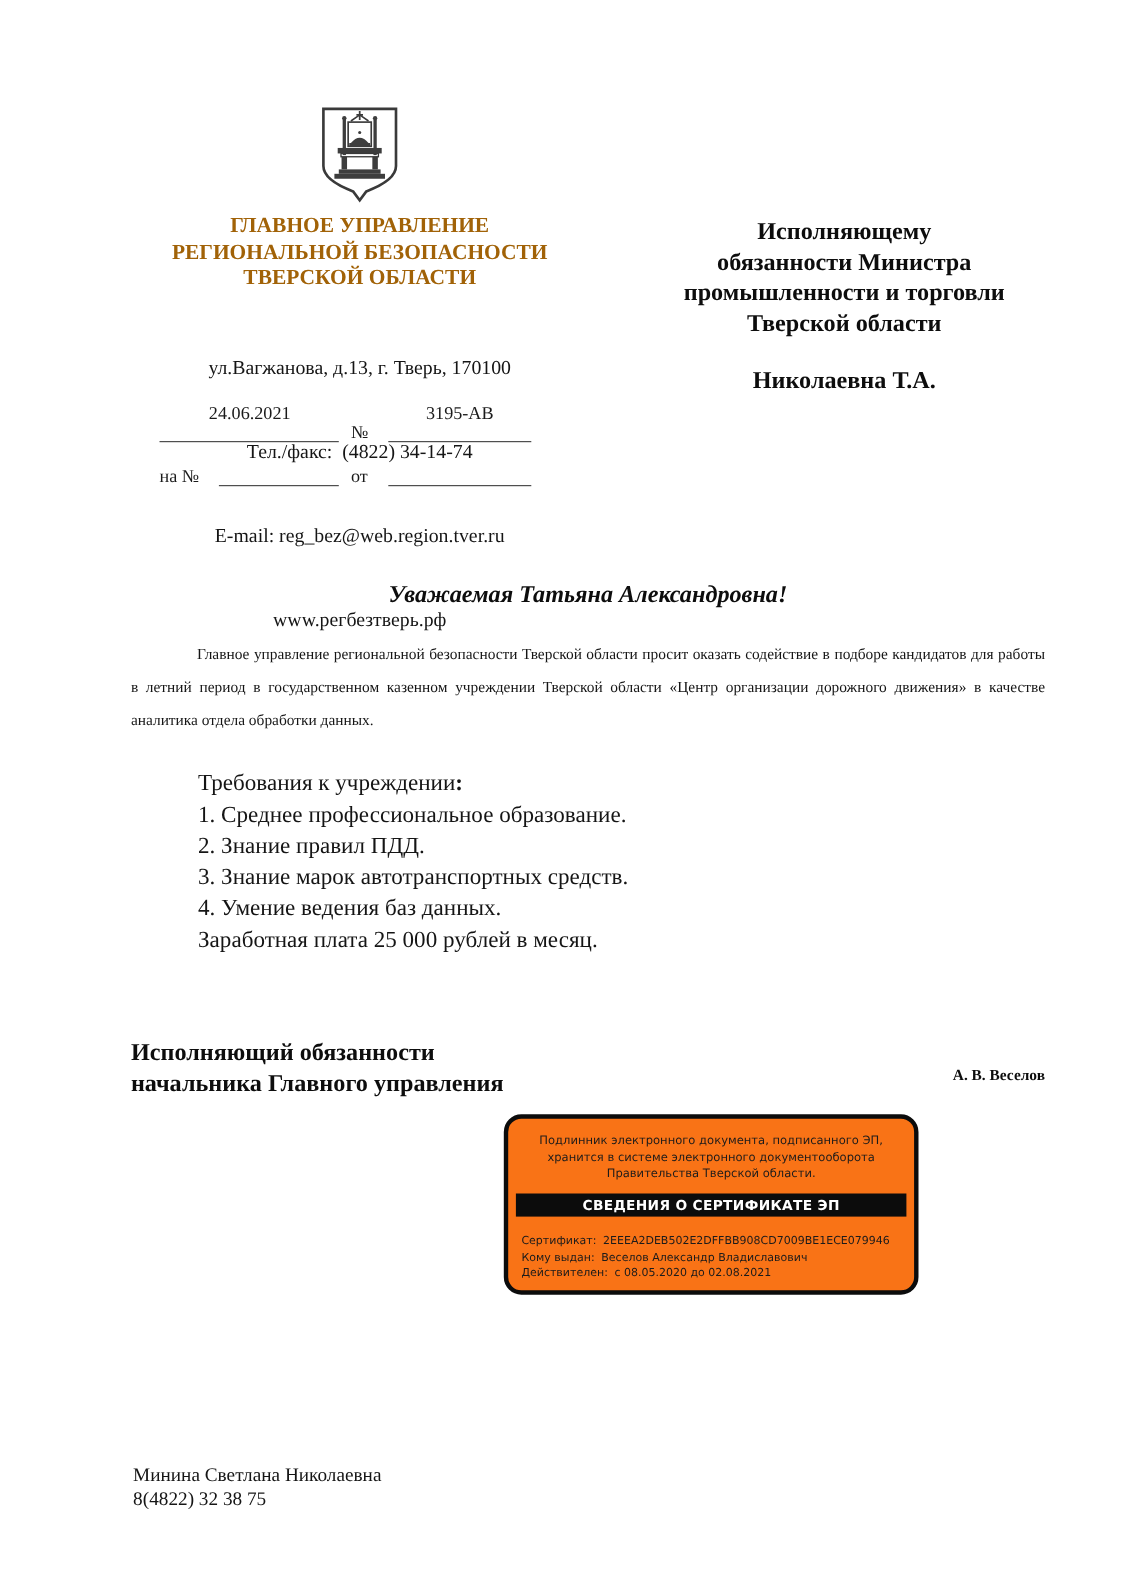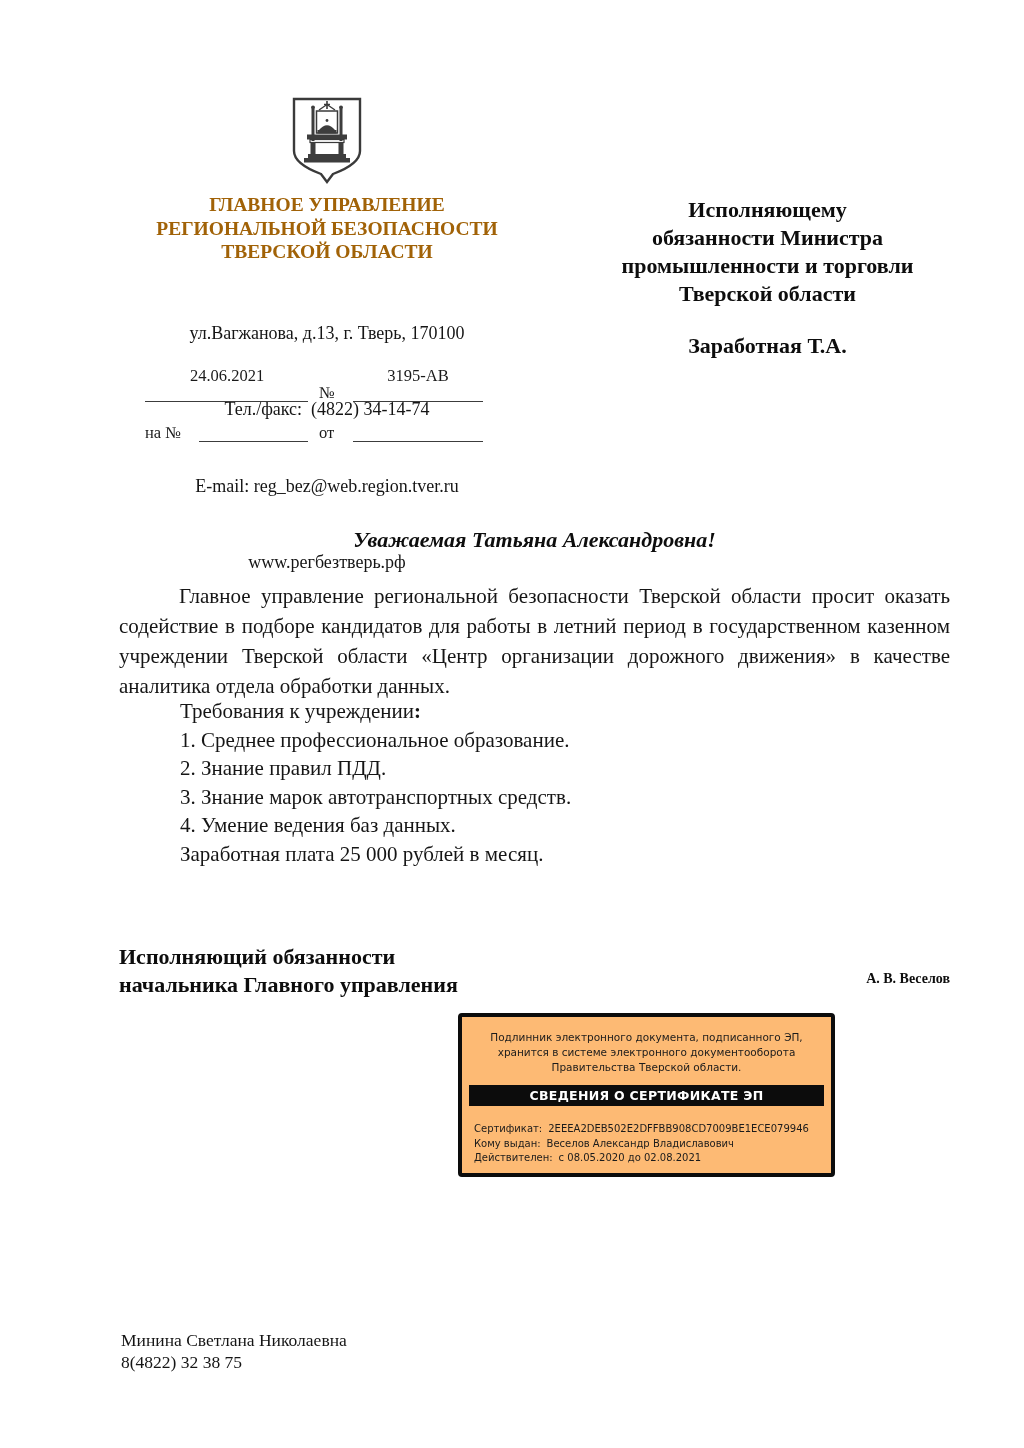--- a/index.html
+++ b/index.html
@@ -25,30 +25,30 @@
   .ul-3 { left:199px; top:441px; width:109px; }
   .ul-4 { left:353px; top:441px; width:130px; }
   
   .recipient { position:absolute; left:560px; top:196px; width:415px; text-align:center;
                font-weight:bold; font-size:22px; line-height:28px; color:#0d0d0d; }
   .recipient-name { margin-top:24px; }
   
   .salutation { position:absolute; left:119px; top:527px; width:831px; text-align:center;
                 font-weight:bold; font-size:22px; color:#0d0d0d;font-style:italic; }
   .body-par { position:absolute; left:119px; top:581px; width:831px;
-              font-size:21px; line-height:30px; text-align:justify; text-indent:60px; }
+              font-size:14px; line-height:30px; text-align:justify; text-indent:60px; }
   .req { position:absolute; left:119px; top:697px; width:831px; font-size:21px; line-height:28.6px; }
   .req > div { padding-left:61px; }
   .b { font-weight:bold; }
   
   .sig-pos { position:absolute; left:119px; top:943px; font-weight:bold; font-size:22px; line-height:28px; color:#0d0d0d; }
   .sig-name { position:absolute; right:74px; top:971px; font-weight:bold; font-size:14px; color:#0d0d0d; }
   
   .stamp { position:absolute; left:458px; top:1013px; width:377px; height:164px; box-sizing:border-box;
-           border:4px solid #0c0c0c; border-radius:4px; background:#fdba74;
+           border:4px solid #0c0c0c; border-radius:16px; background:#f97316;
            font-family:"DejaVu Sans", sans-serif; color:#1b1b1b; }
   .stamp-desc { margin-top:13px; text-align:center; font-size:10.5px; line-height:15px; }
   .stamp-bar { margin:10px 7px 0 7px; height:21px; line-height:21px; background:#0c0c0c; color:#ffffff;
                text-align:center; font-size:12.5px; font-weight:bold; letter-spacing:.3px; }
   .stamp-rows { margin:16px 8px 0 12px; font-size:10px; line-height:14.5px; }
   .stamp-row { display:flex; gap:6px; white-space:nowrap; }
   
   .footer { position:absolute; left:121px; top:1329px; font-size:17.5px; line-height:22px; }
   svg .ln { stroke:#3a3a3a; fill:none; }
 </style>
@@ -102,21 +102,21 @@
   <div class="ref ref-na">на №</div>
   <div class="ref ref-ot">от</div>
   <div class="uline ul-3"></div>
   <div class="uline ul-4"></div>
 
   <div class="recipient">
     <div>Исполняющему</div>
     <div>обязанности Министра</div>
     <div>промышленности и торговли</div>
     <div>Тверской области</div>
-    <div class="recipient-name">Заработная Т.А.</div>
+    <div class="recipient-name">Николаевна Т.А.</div>
   </div>
 
   <div class="salutation">Уважаемая Татьяна Александровна!</div>
 
   <div class="body-par">Главное управление региональной безопасности Тверской области просит оказать содействие в подборе кандидатов для работы в летний период в государственном казенном учреждении Тверской области «Центр организации дорожного движения» в качестве аналитика отдела обработки данных.</div>
 
   <div class="req">
     <div><span>Требования к учреждении</span><span class="b">:</span></div>
     <div>1. Среднее профессиональное образование.</div>
     <div>2. Знание правил ПДД.</div>

